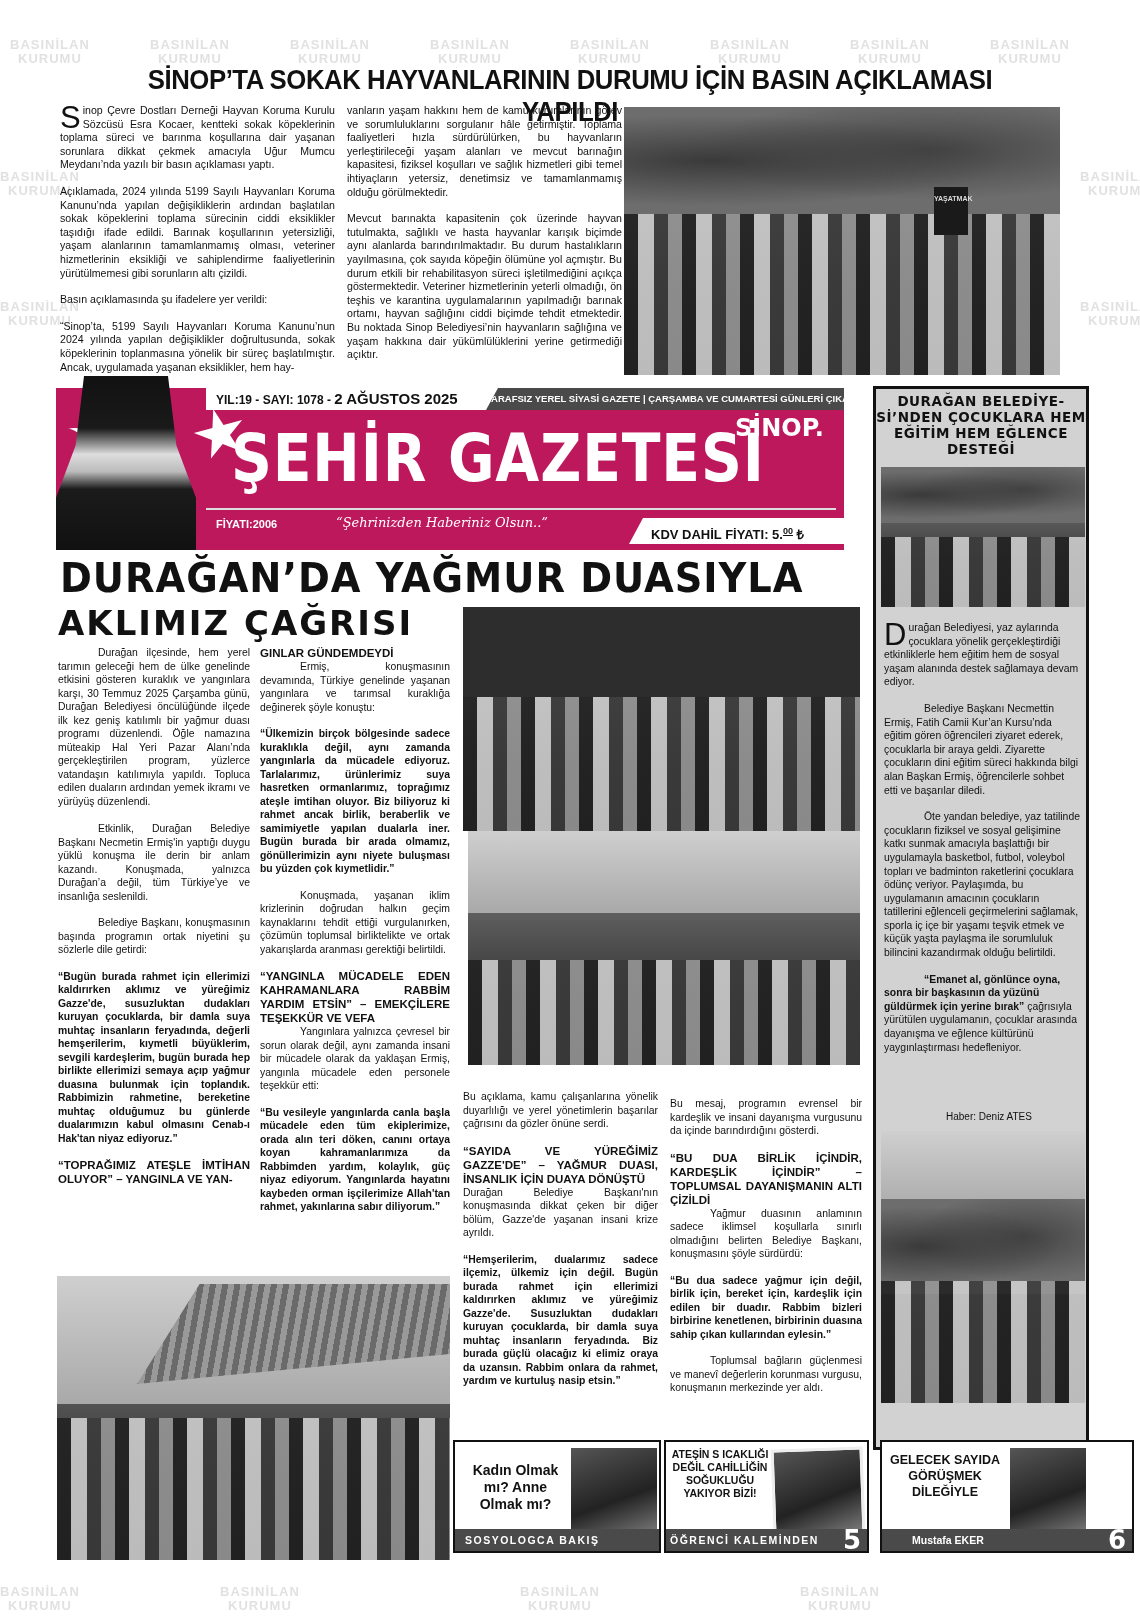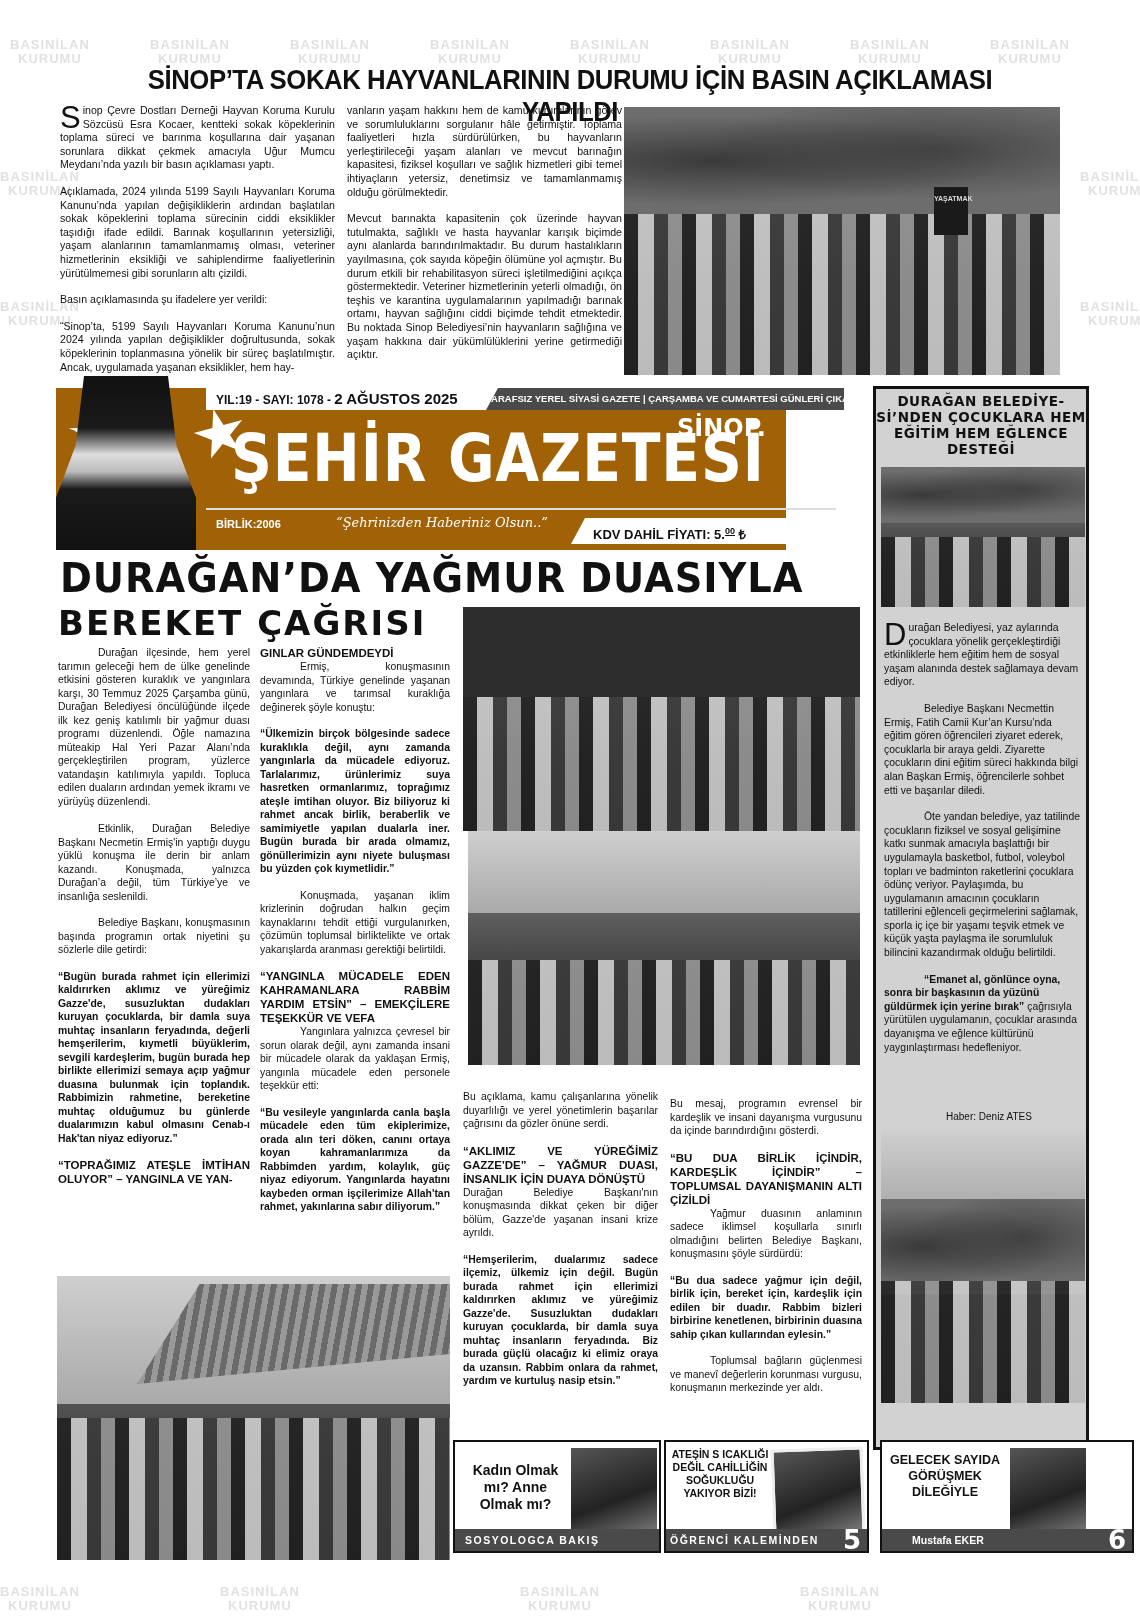--- a/index.html
+++ b/index.html
@@ -8,21 +8,21 @@
   .watermark { position: absolute; font-family: "Liberation Sans", sans-serif; font-weight: bold; font-size: 13px; color: rgba(200,200,200,0.55); line-height: 14px; text-align: center; letter-spacing: 1px; pointer-events: none; }
   .top-title { left: 60px; top: 64px; width: 1020px; text-align: center; font-family: "Liberation Sans", sans-serif; font-weight: bold; font-size: 28px; letter-spacing: -0.5px; transform: scaleX(0.92); transform-origin: center; }
   .col { position: absolute; font-size: 10.6px; line-height: 13.6px; text-align: justify; }
   .col p { margin-bottom: 13px; }
   .dropcap { float: left; font-size: 31px; line-height: 26px; margin-right: 2px; margin-top: 1px; font-family: "Liberation Sans", sans-serif; }
   .photo { position: absolute; background: linear-gradient(180deg,#7a7a7a 0%,#5e5e5e 35%,#3c3c3c 65%,#2a2a2a 100%); overflow: hidden; }
   .photo .trees { position: absolute; left: 0; top: 0; right: 0; height: 40%; background: radial-gradient(ellipse at 20% 50%,#3a3a3a 0%,transparent 60%), radial-gradient(ellipse at 70% 40%,#444 0%,transparent 55%), #6d6d6d; }
   .photo .crowd { position: absolute; left: 0; right: 0; bottom: 0; height: 60%; background: repeating-linear-gradient(90deg,#1f1f1f 0 14px,#d5d5d5 14px 30px,#3a3a3a 30px 44px,#9a9a9a 44px 58px); opacity: 0.85; }
   .photo .sky { position: absolute; left: 0; right: 0; top: 0; height: 35%; background: linear-gradient(180deg,#cfcfcf,#a9a9a9); }
   
-  .masthead { left: 56px; top: 388px; width: 730px; height: 162px; background: #a16207; }
+  .masthead { left: 56px; top: 388px; width: 788px; height: 162px; background: #be185d; }
   .masthead-topstrip { position: absolute; left: 150px; top: 0; width: 638px; height: 22px; background: #fff; }
   .masthead-topright { position: absolute; left: 430px; top: 0; width: 358px; height: 22px; background: #4a4a4a; clip-path: polygon(12px 0,100% 0,100% 100%,0 100%); color: #fff; font-weight: bold; font-size: 9.5px; line-height: 22px; text-align: right; padding-right: 10px; white-space: nowrap; }
   .masthead-issue { position: absolute; left: 160px; top: 0; font-size: 12px; line-height: 22px; font-weight: bold; white-space: nowrap; }
   .masthead-issue .date { font-size: 15px; }
   .masthead-name { position: absolute; left: 175px; top: 26px; width: 605px; font-family: "DejaVu Sans", sans-serif; font-weight: bold; font-size: 66px; line-height: 90px; color: #fff; letter-spacing: 1px; transform: scaleX(0.86); transform-origin: left; white-space: nowrap; }
   .masthead-sinop { position: absolute; right: 20px; top: 26px; font-family: "DejaVu Sans", sans-serif; font-weight: bold; font-size: 24px; color: #fff; }
   .masthead-rule { position: absolute; left: 150px; top: 120px; width: 630px; height: 2px; background: #ddd; }
   .masthead-founded { position: absolute; left: 160px; top: 126px; color: #fff; font-weight: bold; font-size: 11px; line-height: 20px; }
   .masthead-slogan { position: absolute; left: 280px; top: 124px; color: #fff; font-family: "DejaVu Serif", serif; font-style: italic; font-size: 13px; line-height: 22px; }
   .masthead-price { position: absolute; right: 0; top: 130px; width: 215px; height: 26px; background: #fff; clip-path: polygon(14px 0,100% 0,100% 100%,0 100%); font-weight: bold; font-size: 13px; line-height: 26px; padding-left: 22px; white-space: nowrap; }
@@ -92,27 +92,27 @@
 <div class="abs masthead">
   <div class="masthead-topstrip"></div>
   <div class="masthead-issue"><span>YIL:19 - SAYI: 1078 -</span> <span class="date">2 AĞUSTOS 2025</span></div>
   <div class="masthead-topright">TARAFSIZ YEREL SİYASİ GAZETE  |  ÇARŞAMBA VE CUMARTESİ GÜNLERİ ÇIKAR</div>
   <div class="crescent"></div>
   <div class="star"></div>
   <div class="portrait"></div>
   <div class="masthead-sinop">SİNOP.</div>
   <div class="masthead-name">ŞEHİR GAZETESİ</div>
   <div class="masthead-rule"></div>
-  <div class="masthead-founded">BİRLİK:2006</div>
+  <div class="masthead-founded">FİYATI:2006</div>
   <div class="masthead-slogan">“Şehrinizden Haberiniz Olsun..”</div>
   <div class="masthead-price"><span>KDV DAHİL FİYATI: 5.</span><sup>00</sup> <span>₺</span></div>
 </div>
 
 <div class="abs main-head1">DURAĞAN’DA YAĞMUR DUASIYLA</div>
-<div class="abs main-head2">BEREKET ÇAĞRISI</div>
+<div class="abs main-head2">AKLIMIZ ÇAĞRISI</div>
 
 <div class="col" style="left:58px; top:646px; width:192px; font-size:10.4px; line-height:13.5px;">
   <p class="indent">Durağan ilçesinde, hem yerel tarımın geleceği hem de ülke genelinde etkisini gösteren kuraklık ve yangınlara karşı, 30 Temmuz 2025 Çarşamba günü, Durağan Belediyesi öncülüğünde ilçede ilk kez geniş katılımlı bir yağmur duası programı düzenlendi. Öğle namazına müteakip Hal Yeri Pazar Alanı’nda gerçekleştirilen program, yüzlerce vatandaşın katılımıyla yapıldı. Topluca edilen duaların ardından yemek ikramı ve yürüyüş düzenlendi.</p>
   <p class="indent" style="margin-top:14px;">Etkinlik, Durağan Belediye Başkanı Necmetin Ermiş'in yaptığı duygu yüklü konuşma ile derin bir anlam kazandı. Konuşmada, yalnızca Durağan’a değil, tüm Türkiye’ye ve insanlığa seslenildi.</p>
   <p class="indent">Belediye Başkanı, konuşmasının başında programın ortak niyetini şu sözlerle dile getirdi:</p>
   <p class="b">“Bugün burada rahmet için ellerimizi kaldırırken aklımız ve yüreğimiz Gazze'de, susuzluktan dudakları kuruyan çocuklarda, bir damla suya muhtaç insanların feryadında, değerli hemşerilerim, kıymetli büyüklerim, sevgili kardeşlerim, bugün burada hep birlikte ellerimizi semaya açıp yağmur duasına bulunmak için toplandık. Rabbimizin rahmetine, bereketine muhtaç olduğumuz bu günlerde dualarımızın kabul olmasını Cenab-ı Hak'tan niyaz ediyoruz.”</p>
   <p class="sub">“TOPRAĞIMIZ ATEŞLE İMTİHAN OLUYOR” – YANGINLA VE YAN-</p>
 </div>
 
 <div class="col" style="left:260px; top:646px; width:190px; font-size:10.4px; line-height:13.5px;">
@@ -129,21 +129,21 @@
   <div class="trees" style="background:#2d2d2d;"></div>
     <div class="crowd"></div>
 </div>
 <div class="photo" style="left:468px; top:831px; width:392px; height:234px;">
   <div class="sky"></div>
     <div class="crowd" style="height:45%;"></div>
 </div>
 
 <div class="col" style="left:463px; top:1090px; width:195px; font-size:10.4px; line-height:13.5px;">
   <p>Bu açıklama, kamu çalışanlarına yönelik duyarlılığı ve yerel yönetimlerin başarılar çağrısını da gözler önüne serdi.</p>
-  <p class="sub" style="margin-bottom:0;">“AKLIMIZ VE YÜREĞİMİZ GAZZE'DE” – YAĞMUR DUASI, İNSANLIK İÇİN DUAYA DÖNÜŞTÜ</p>
+  <p class="sub" style="margin-bottom:0;">“SAYIDA VE YÜREĞİMİZ GAZZE'DE” – YAĞMUR DUASI, İNSANLIK İÇİN DUAYA DÖNÜŞTÜ</p>
   <p>Durağan Belediye Başkanı'nın konuşmasında dikkat çeken bir diğer bölüm, Gazze'de yaşanan insani krize ayrıldı.</p>
   <p class="b">“Hemşerilerim, dualarımız sadece ilçemiz, ülkemiz için değil. Bugün burada rahmet için ellerimizi kaldırırken aklımız ve yüreğimiz Gazze'de. Susuzluktan dudakları kuruyan çocuklarda, bir damla suya muhtaç insanların feryadında. Biz burada güçlü olacağız ki elimiz oraya da uzansın. Rabbim onlara da rahmet, yardım ve kurtuluş nasip etsin.”</p>
 </div>
 
 <div class="col" style="left:670px; top:1097px; width:192px; font-size:10.4px; line-height:13.5px;">
   <p>Bu mesaj, programın evrensel bir kardeşlik ve insani dayanışma vurgusunu da içinde barındırdığını gösterdi.</p>
   <p class="sub" style="margin-bottom:0;">“BU DUA BİRLİK İÇİNDİR, KARDEŞLİK İÇİNDİR” – TOPLUMSAL DAYANIŞMANIN ALTI ÇİZİLDİ</p>
   <p class="indent">Yağmur duasının anlamının sadece iklimsel koşullarla sınırlı olmadığını belirten Belediye Başkanı, konuşmasını şöyle sürdürdü:</p>
   <p class="b">“Bu dua sadece yağmur için değil, birlik için, bereket için, kardeşlik için edilen bir duadır. Rabbim bizleri birbirine kenetlenen, birbirinin duasına sahip çıkan kullarından eylesin.”</p>
   <p class="indent">Toplumsal bağların güçlenmesi ve manevî değerlerin korunması vurgusu, konuşmanın merkezinde yer aldı.</p>

